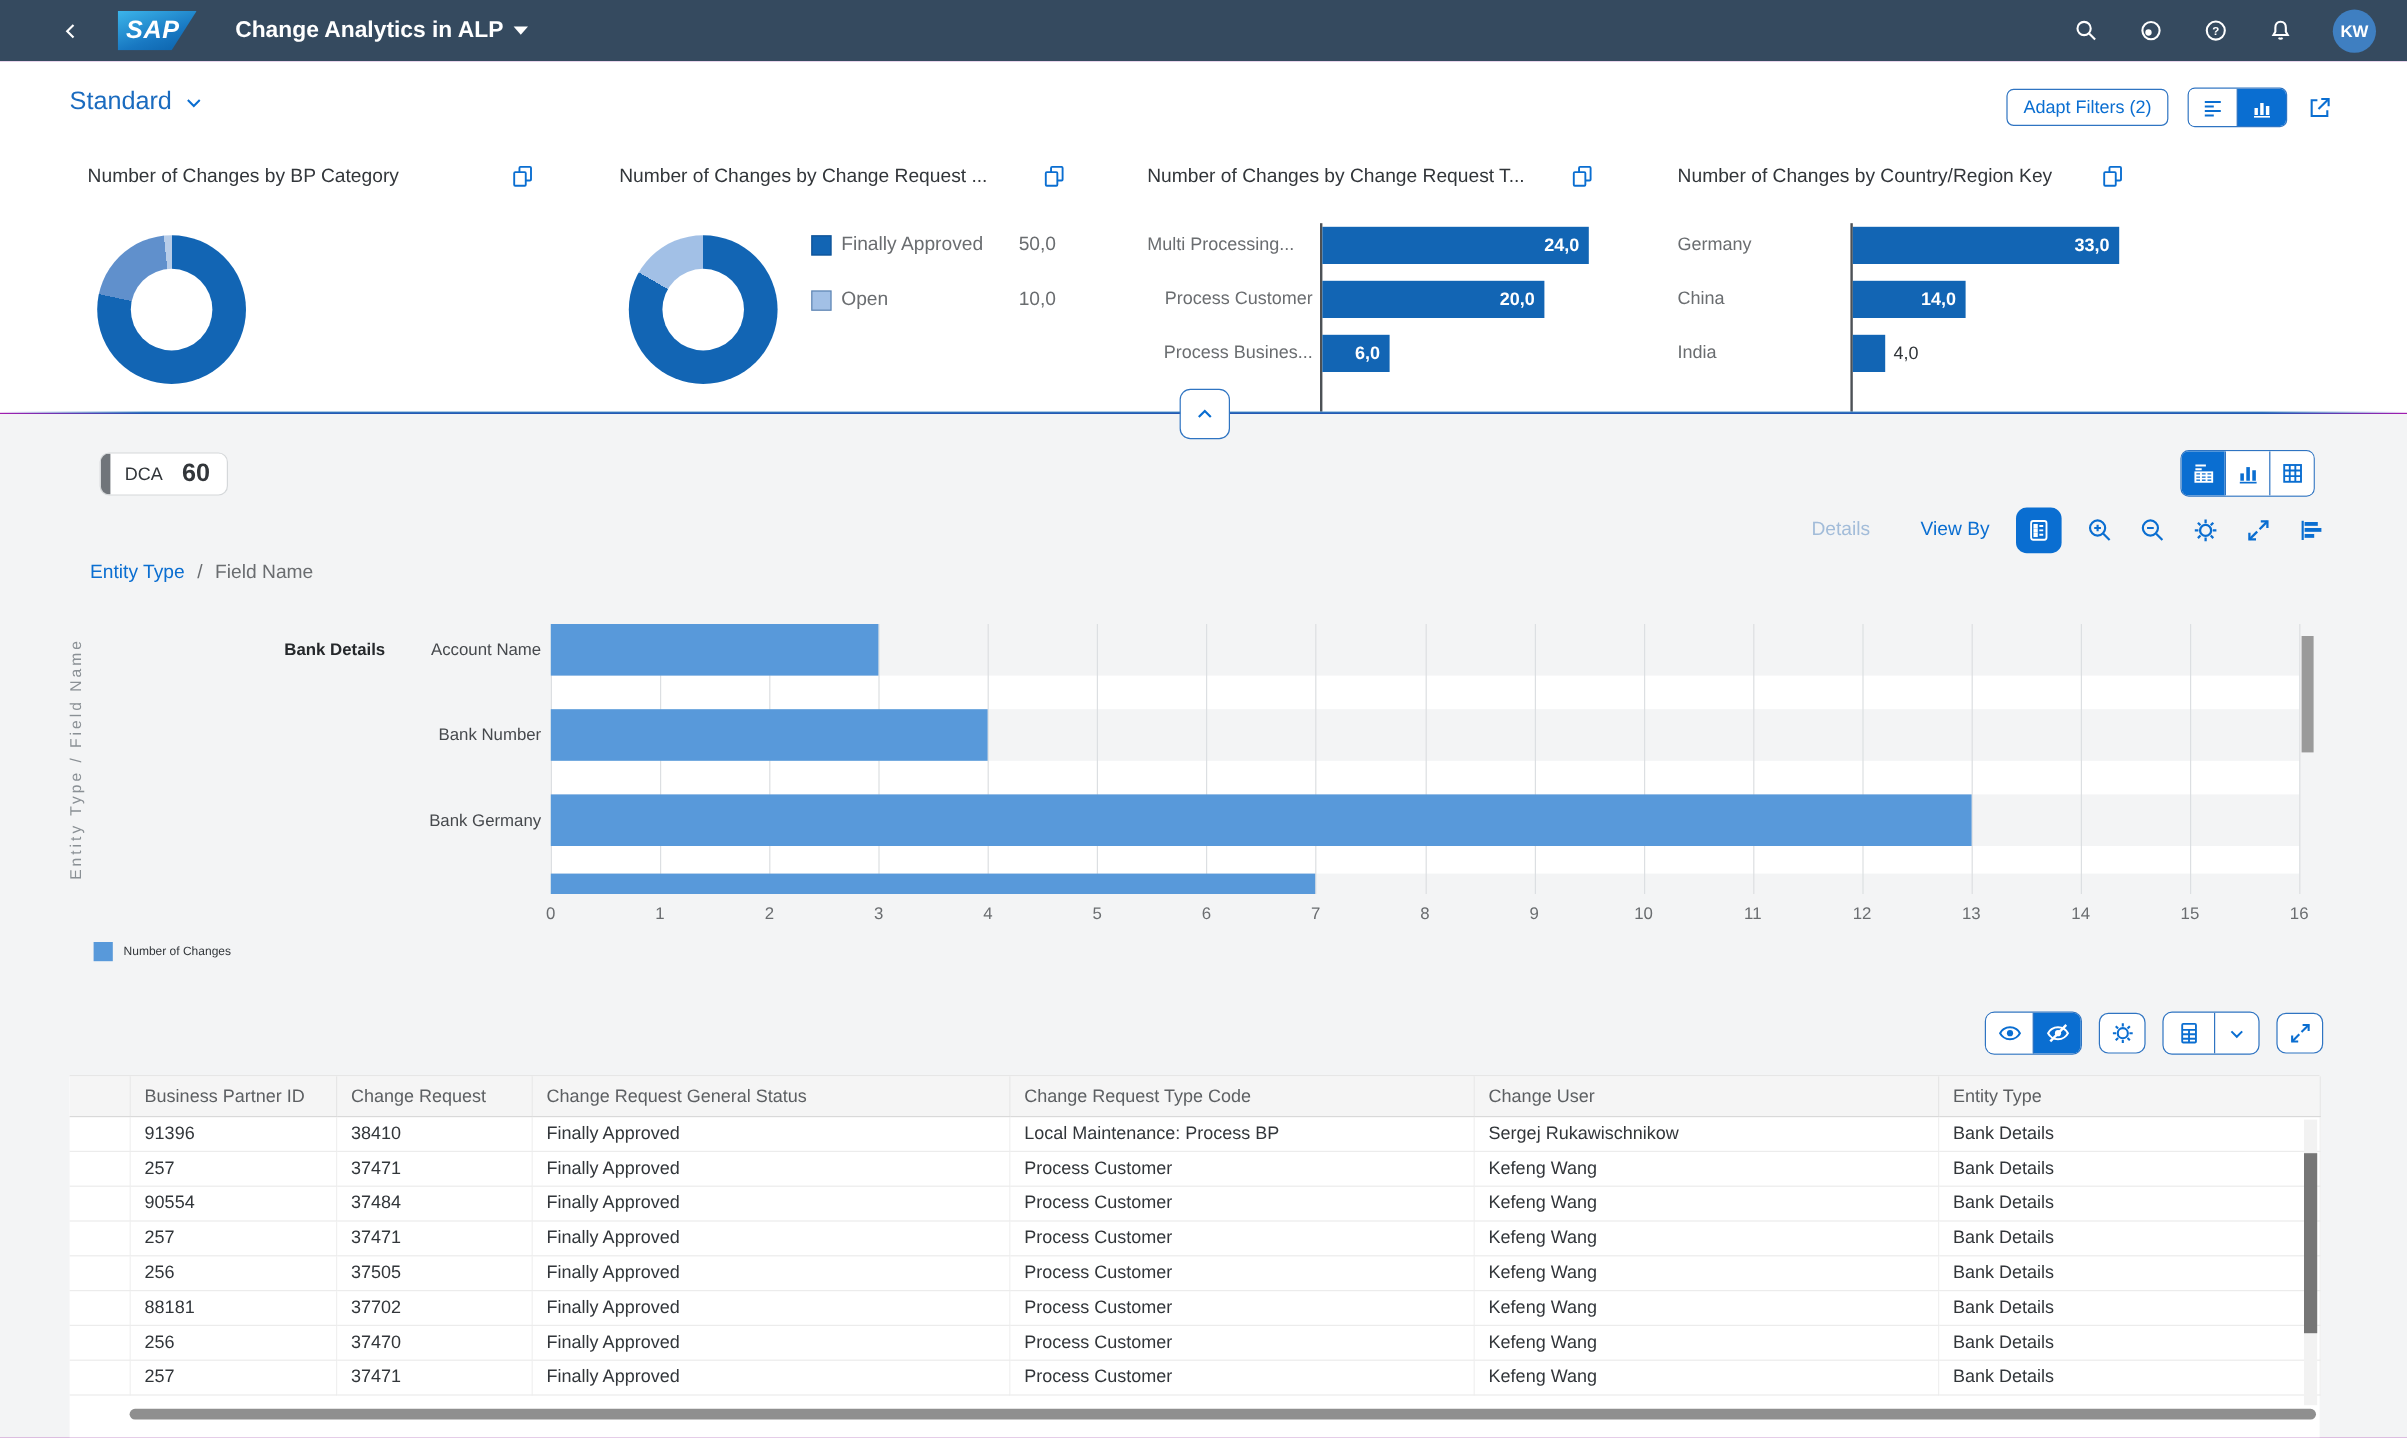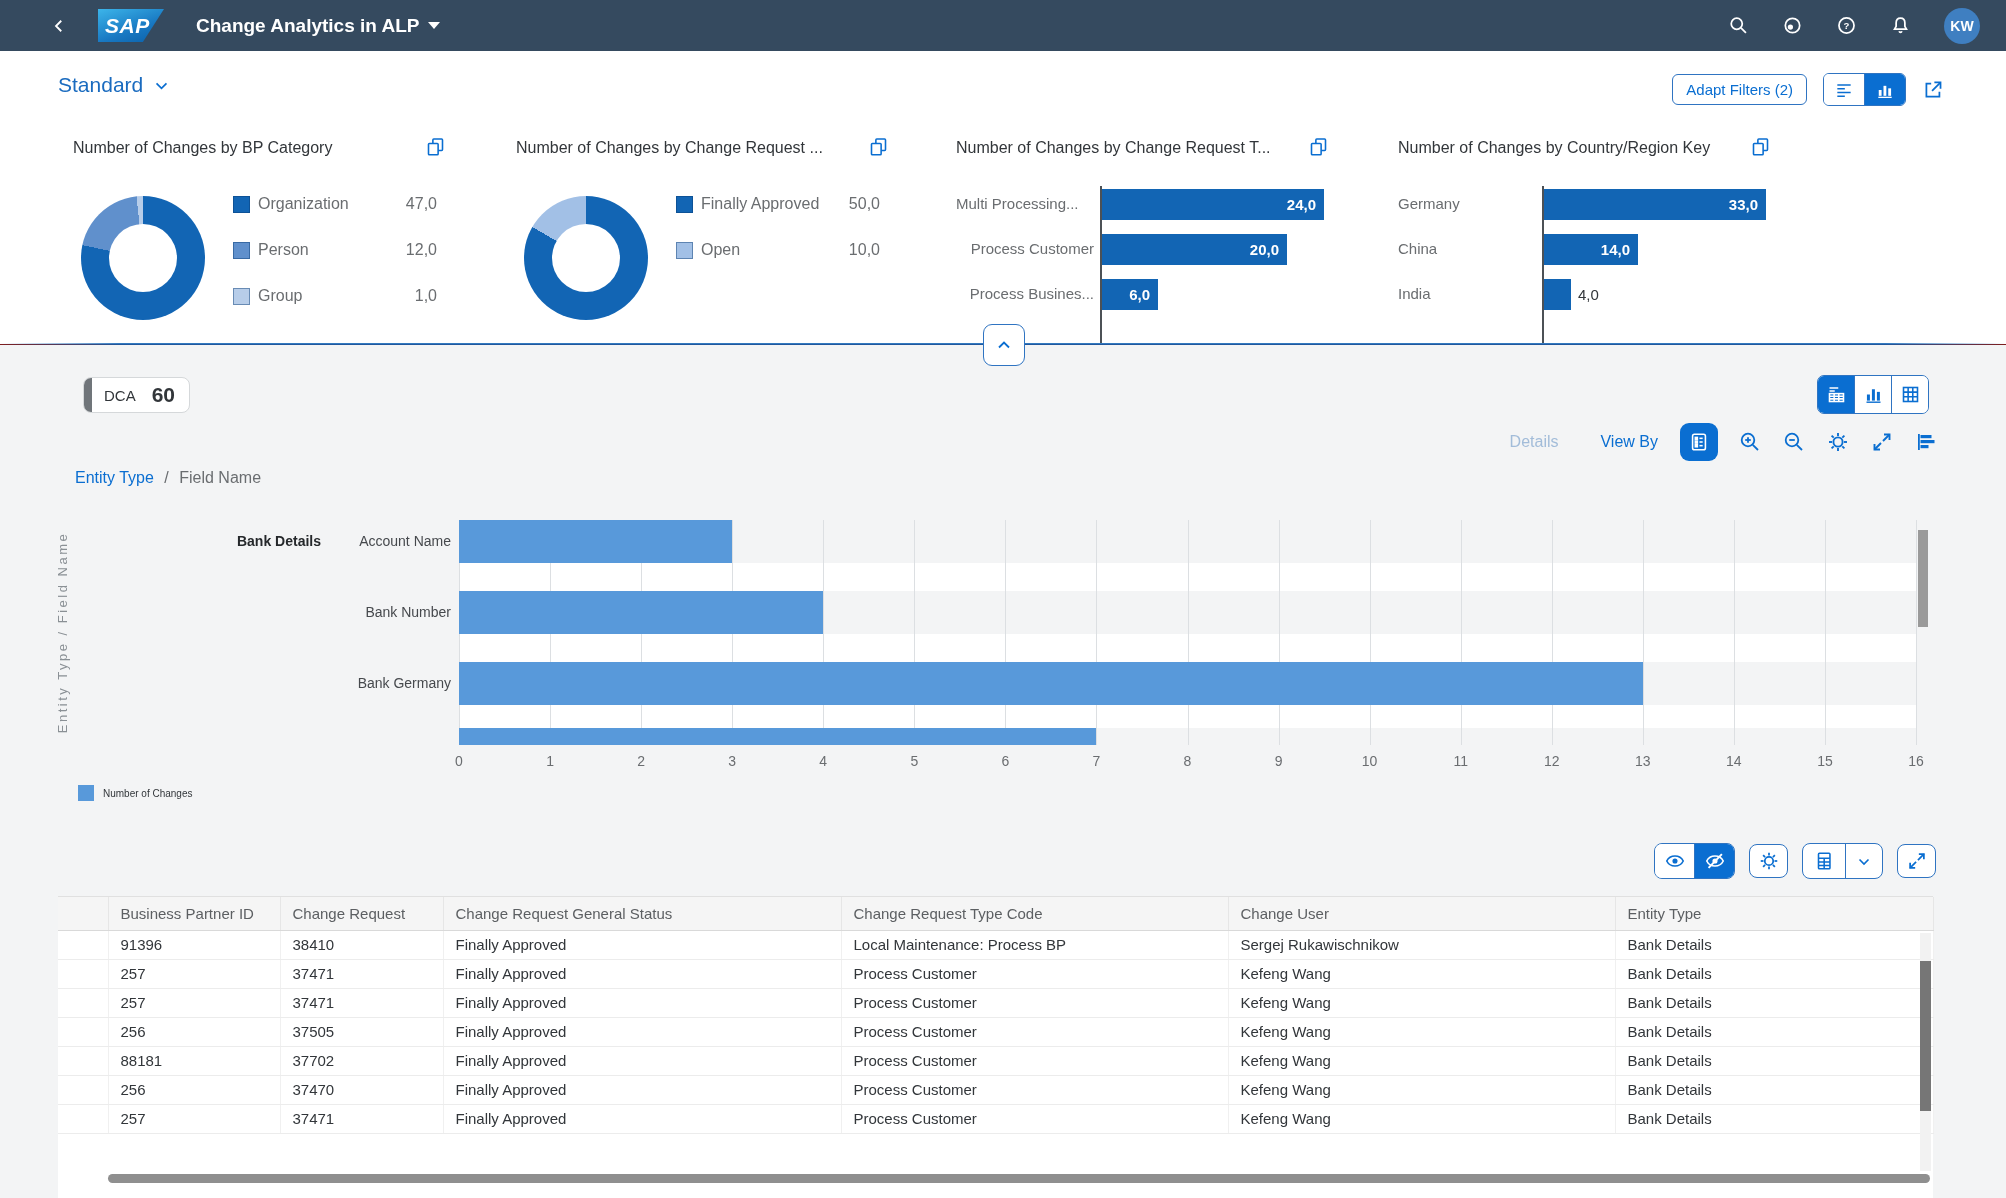--- a/index.html
+++ b/index.html
@@ -1,16 +1,16 @@
 <!DOCTYPE html>
 <html><head>
 <meta charset="utf-8">
 <style>
   html,body{margin:0;padding:0;background:#e8e8e8;}
-  .screen{position:relative;width:2006px;height:1198px;background:#7f1d1d;overflow:hidden;
+  .screen{position:relative;width:2006px;height:1198px;background:#a21caf;overflow:hidden;
           font-family:"Liberation Sans",sans-serif;color:#32363a;}
   svg{display:block;}
 
   
   .shell{position:absolute;top:0;left:0;width:100%;height:51px;background:#354a5f;
          display:flex;align-items:center;padding:0 26px 0 50px;box-sizing:border-box;}
   .shell .back{color:#fff;margin-right:30px;cursor:pointer;}
   .sap-logo{width:66px;height:33px;background:linear-gradient(160deg,#3cb5ea 0%,#1878c2 60%,#0a5fa8 100%);
             clip-path:polygon(0 0,100% 0,68% 100%,0 100%);color:#fff;font-weight:bold;font-style:italic;
             font-size:21px;line-height:33px;padding-left:7px;box-sizing:border-box;letter-spacing:.5px;}
@@ -206,37 +206,20 @@
       <div class="card" style="left: 73px;">
         <div class="card-title">Number of Changes by BP Category</div>
         <span class="copy-icon">
           <svg viewBox="0 0 24 24" fill="none" stroke="currentColor" stroke-width="1.8">
             <rect x="9" y="3.5" width="11" height="13" rx="1"></rect>
             <rect x="4" y="8.5" width="11" height="13" rx="1" fill="#fff"></rect>
           </svg>
         </span>
         <div class="donut" style="background: conic-gradient(rgb(18, 101, 180) 0deg, rgb(18, 101, 180) 282deg, rgb(96, 144, 204) 282deg, rgb(96, 144, 204) 354deg, rgb(183, 205, 233) 354deg, rgb(183, 205, 233) 360deg);">
           <div class="hole"></div>
-        </div>
-        <div class="kpi-legend">
-          <div class="kl-row">
-            <span class="kl-sq" style="background: rgb(18, 101, 180);"></span>
-            <span class="kl-label">Organization</span>
-            <span class="kl-val">47,0</span>
-          </div>
-          <div class="kl-row">
-            <span class="kl-sq" style="background: rgb(96, 144, 204);"></span>
-            <span class="kl-label">Person</span>
-            <span class="kl-val">12,0</span>
-          </div>
-          <div class="kl-row">
-            <span class="kl-sq" style="background: rgb(183, 205, 233);"></span>
-            <span class="kl-label">Group</span>
-            <span class="kl-val">1,0</span>
-          </div>
         </div>
       </div>
       <div class="card" style="left: 516px;">
         <div class="card-title">Number of Changes by Change Request ...</div>
         <span class="copy-icon">
           <svg viewBox="0 0 24 24" fill="none" stroke="currentColor" stroke-width="1.8">
             <rect x="9" y="3.5" width="11" height="13" rx="1"></rect>
             <rect x="4" y="8.5" width="11" height="13" rx="1" fill="#fff"></rect>
           </svg>
         </span>
@@ -570,20 +553,29 @@
               <td></td>
               <td>257</td>
               <td>37471</td>
               <td>Finally Approved</td>
               <td>Process Customer</td>
               <td>Kefeng Wang</td>
               <td>Bank Details</td>
             </tr>
             <tr>
               <td></td>
+              <td>90554</td>
+              <td>37484</td>
+              <td>Finally Approved</td>
+              <td>Process Customer</td>
+              <td>Kefeng Wang</td>
+              <td>Bank Details</td>
+            </tr>
+            <tr>
+              <td></td>
               <td>257</td>
               <td>37471</td>
               <td>Finally Approved</td>
               <td>Process Customer</td>
               <td>Kefeng Wang</td>
               <td>Bank Details</td>
             </tr>
             <tr>
               <td></td>
               <td>256</td>

